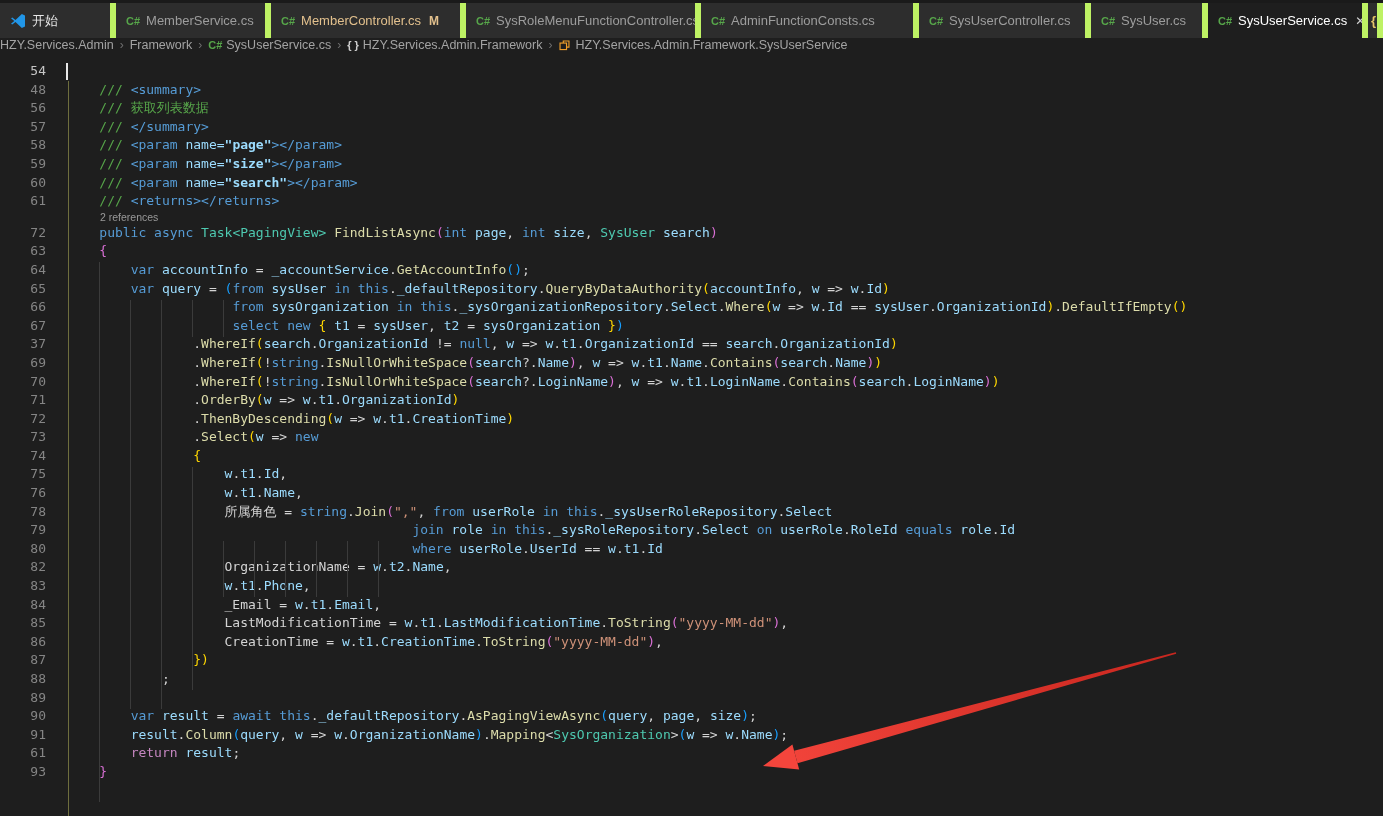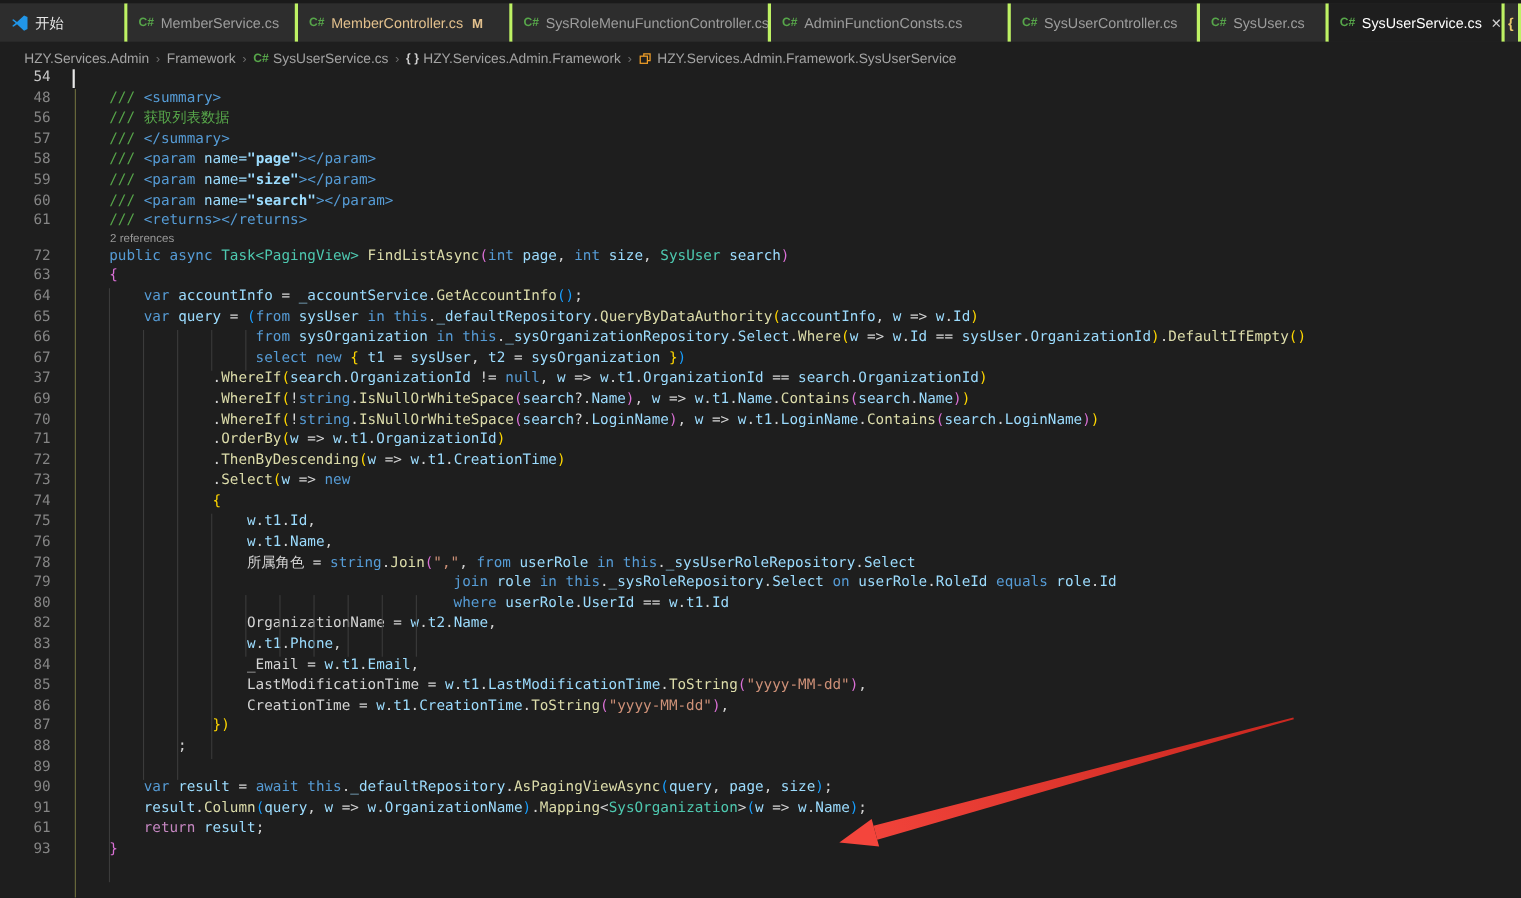--- a/index.html
+++ b/index.html
@@ -11,41 +11,41 @@
     --lineNum:#858585; --lineNumActive:#C6C6C6; --guideYellow:#6E6E3E; --guide:#3B3B3B;
     --csharpIcon:#57A64A; --arrow:#EE3A31;
   }
   *{margin:0;padding:0;box-sizing:border-box}
   html,body{width:1383px;height:816px;overflow:hidden;background:var(--editorBg);
     font-family:"Liberation Sans",sans-serif;}
   
   .titlebar-strip{height:3px;background:#1A1A1A}
   .tab-bar{display:flex;height:35px;background:var(--tabBarBg);overflow:hidden}
   .tab{display:flex;align-items:center;gap:6px;padding:0 10px;height:35px;
-    background:var(--tabBg);border-right:3px solid #bef264;color:var(--tabFg);
+    background:var(--tabBg);border-right:6px solid #bef264;color:var(--tabFg);
     font-size:13px;white-space:nowrap;overflow:hidden;cursor:pointer;flex:none}
   .tab.active{background:var(--tabActiveBg);color:var(--tabActiveFg)}
   .tab:nth-child(1){width:116px}
   .tab:nth-child(2){width:155px}
   .tab:nth-child(3){width:195px}
   .tab:nth-child(4){width:235px}
   .tab:nth-child(5){width:218px}
   .tab:nth-child(6){width:172px}
   .tab:nth-child(7){width:117px}
   .tab:nth-child(8){width:160px}
   .tab:nth-child(9){width:15px;padding:0 3px}
   .cs-icon{color:var(--csharpIcon);font-weight:bold;font-size:11px;flex:none}
   .brace-icon{color:#E8C66A;font-weight:bold;font-size:13px;flex:none}
   .tab .close{margin-left:auto;color:#D0D0D0;font-size:12px;padding:0 2px}
   .tab .badge{color:var(--modified);font-weight:bold;font-size:12px;margin-left:2px}
   .tab.modified .label{color:var(--modified)}
   .tab.start .label{color:#E7E7E7}
   
-  .breadcrumb{display:flex;align-items:flex-end;height:22px;background:var(--editorBg);
-    padding-left:22px;font-size:12.5px;color:var(--breadcrumbFg);white-space:nowrap}
+  .breadcrumb{display:flex;align-items:flex-start;height:22px;background:var(--editorBg);
+    padding-left:0;font-size:12.5px;color:var(--breadcrumbFg);white-space:nowrap}
   .crumb{display:flex;align-items:center;gap:4px;cursor:pointer}
   .crumb-sep{color:#6E6E6E;margin:0 6px;font-size:12px}
   .bc-icon{display:inline-flex;align-items:center}
   .ns-icon{color:#D0D0D0;font-size:11px;font-weight:bold}
   
   .editor{position:relative;height:756px;background:var(--editorBg);padding-top:2px;
     font-family:"DejaVu Sans Mono",monospace;font-size:13px}
   .cl{display:flex;height:18.6px;line-height:18.6px}
   .cl .ln{display:inline-block;width:46px;text-align:right;color:var(--lineNum);
     flex:none;user-select:none}

